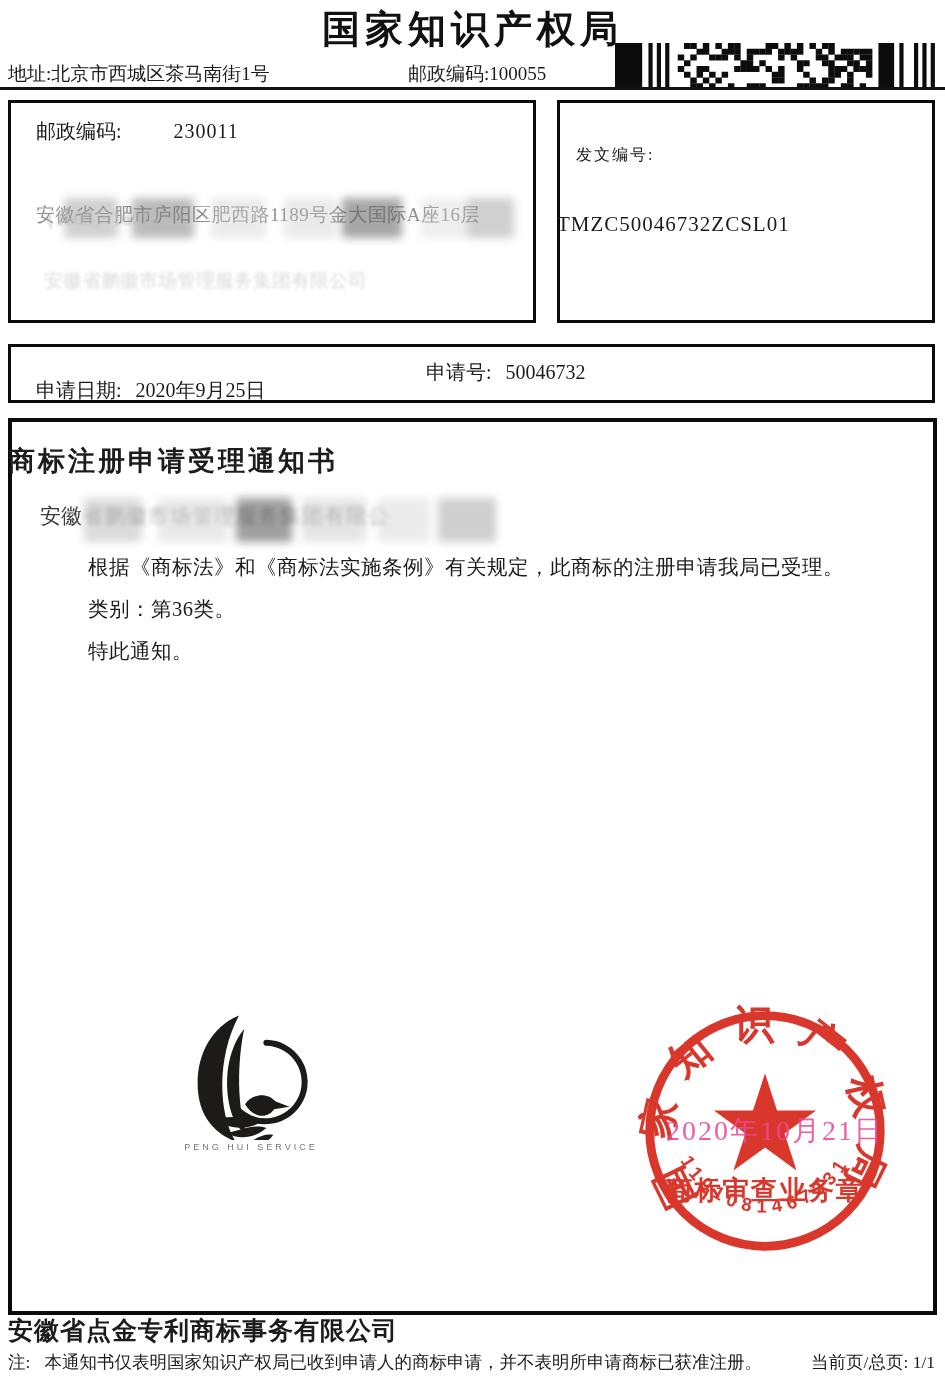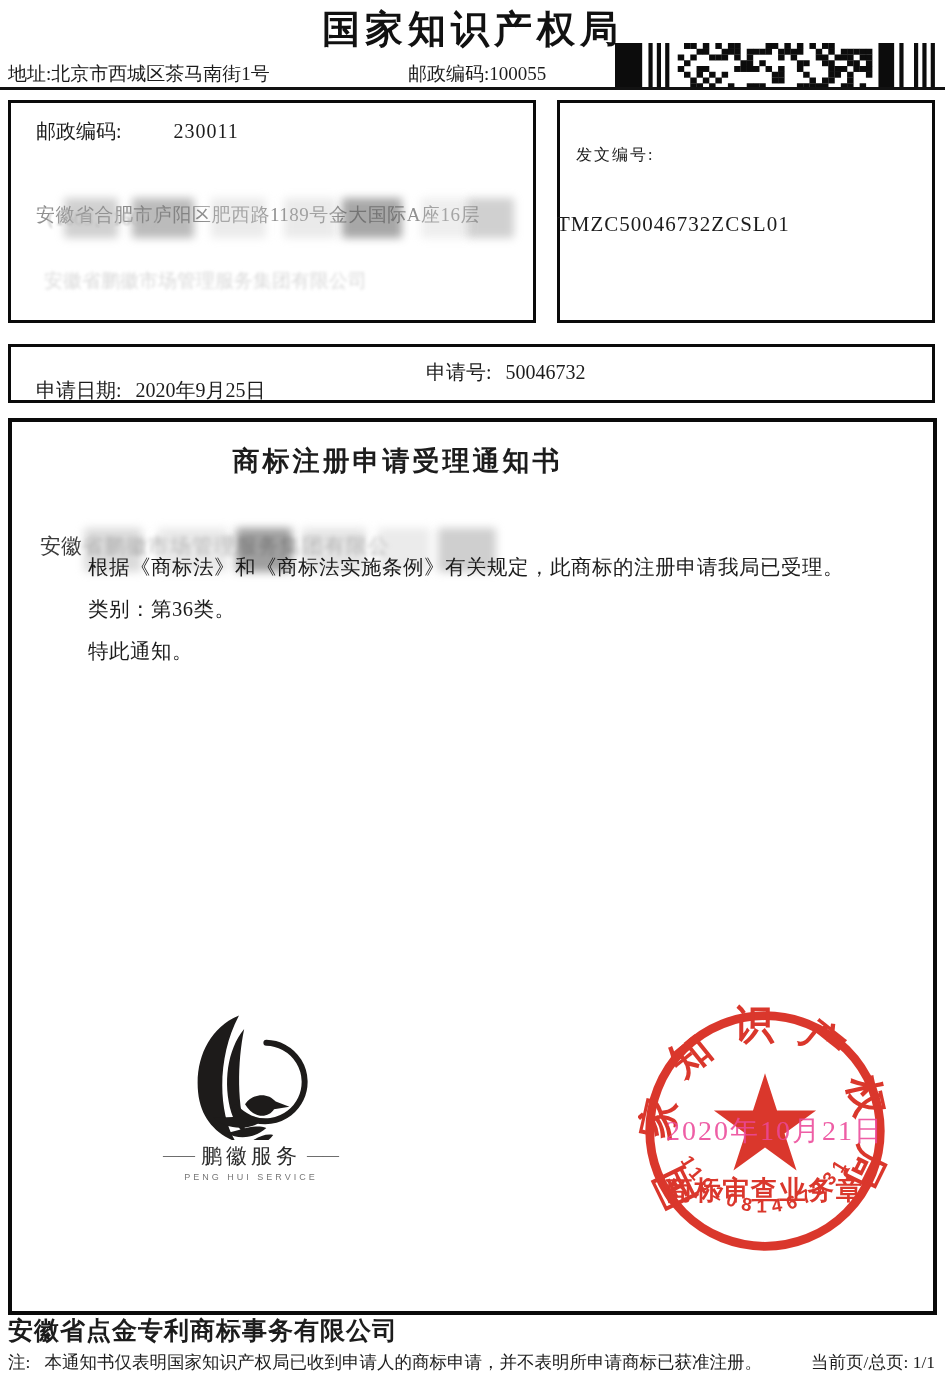--- a/index.html
+++ b/index.html
@@ -30,22 +30,22 @@
   .dispatch-box{top:100px;left:557px;width:372px;height:217px;}
   .db-label{top:145px;left:576px;font-size:16px;letter-spacing:2px;}
   .db-value{top:212px;left:557px;width:372px;text-align:left;font-size:21px;letter-spacing:1px;}
 
   .app-bar{top:344px;left:8px;width:921px;height:53px;}
   .ab-date{top:377px;left:36px;font-size:20px;text-align:center;}
   .ab-no{top:359px;left:426px;font-size:20px;}
   .lbl-gap{margin-right:14px;}
 
   .notice-box{top:418px;left:8px;width:921px;height:889px;border-width:4px;}
-  .nt-title{top:443px;left:8px;width:779px;text-align:center;font-size:27px;font-weight:bold;letter-spacing:3px;}
-  .nt-recipient{top:532px;left:40px;font-size:21px;}
+  .nt-title{top:443px;left:8px;width:779px;font-size:27px;font-weight:bold;letter-spacing:3px;}
+  .nt-recipient{top:502px;left:40px;font-size:21px;}
   .nt-recipient .vis{color:#3c3c3c;}
   .nt-recipient .blur{color:#aeaeae;filter:blur(2px);letter-spacing:1px;}
   .nt-p{left:88px;width:800px;font-size:20.5px;letter-spacing:.5px;}
   .nt-p1{top:553px;}
   .nt-p2{top:595px;}
   .nt-p3{top:637px;}
 
   .patch{position:absolute;border-radius:2px;filter:blur(4px);}
   .patchset-a .patch{top:-4px;height:40px;}
   .patchset-b .patch{top:-4px;height:44px;}
@@ -251,21 +251,20 @@
     <g fill="#1d1b1a">
       <path d="M86 4 C52 18 34 54 38 94 C41 124 58 142 82 152 C60 116 61 50 86 4 Z"></path>
       <path d="M92 20 C72 44 67 84 77 118 C81 130 88 140 96 146 C83 112 84 58 92 20 Z"></path>
       <path d="M93 108 c9 -13 27 -14 36 -3 l16 6 -18 3 c-7 11 -24 11 -34 -6 z"></path>
       <path d="M56 124 C78 124 96 119 112 129 C95 139 71 138 56 124 Z"></path>
       <path d="M72 142 C90 138 104 131 118 136 C105 148 85 150 72 142 Z"></path>
       <path d="M94 156 C105 148 115 142 126 144 C117 156 104 161 94 156 Z"></path>
     </g>
     <path d="M118 36 a46 46 0 1 1 -36 76" fill="none" stroke="#1d1b1a" stroke-width="7" stroke-linecap="round"></path>
   </svg>
-  <div class="logo-cn"><span class="dash">——</span><span>鹏徽服务</span><span class="dash">——</span></div>
   <div class="logo-en">PENG HUI SERVICE</div>
 </div>
 
 <div class="abs seal">
   <svg width="254" height="254" viewBox="0 0 260 260">
     <defs>
       <path id="sealTop" d="M 52.2 184.5 A 95 95 0 1 1 207.8 184.5" fill="none"></path>
       <path id="sealBottom" d="M 46 165 A 97 97 0 0 0 214 165" fill="none"></path>
     </defs>
     <circle cx="130" cy="130" r="118" fill="none" stroke="#d8281d" stroke-width="9"></circle>

